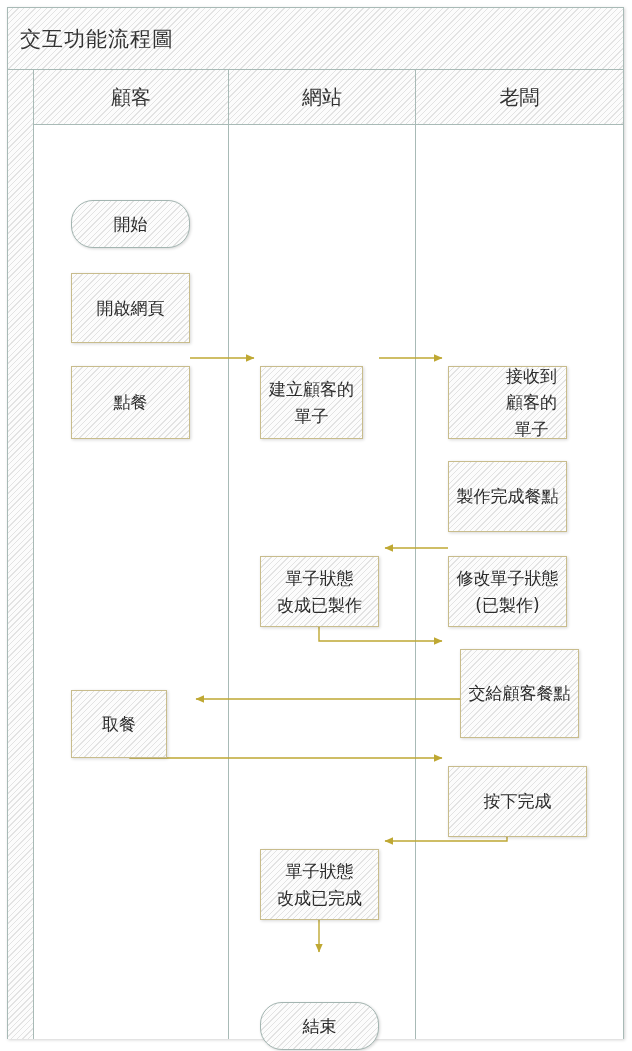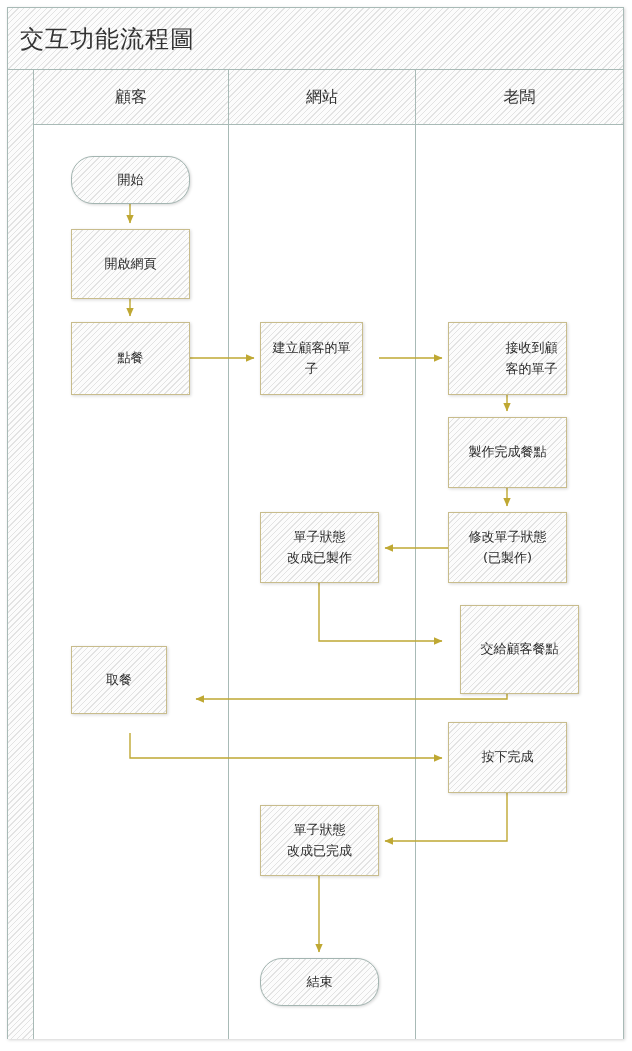--- a/index.html
+++ b/index.html
@@ -30,39 +30,39 @@
   }
 
   
   #pool-title{
     position:absolute;left:0;top:0;width:615px;height:62px;
     box-sizing:border-box;
     border-bottom:1px solid #a8bab6;
     display:flex;align-items:center;
   }
   #pool-title .title-text{
-    font-size:24px;color:#333333;padding-left:12px;letter-spacing:1px;
+    font-size:21px;color:#333333;padding-left:12px;letter-spacing:1px;
     font-weight:400;
   }
 
   
   #pool-strip{
     position:absolute;left:0;top:62px;width:26px;height:969px;
     box-sizing:border-box;
     border-right:1px solid #a8bab6;
   }
 
   
   .lane-header{
     position:absolute;top:62px;height:55px;
     box-sizing:border-box;
     border-right:1px solid #a8bab6;
     border-bottom:1px solid #a8bab6;
     display:flex;align-items:center;justify-content:center;
-    font-size:16px;color:#333333;text-align:center;
+    font-size:20px;color:#333333;text-align:center;
   }
   #lane-head-0{left:26px;width:195px;}
   #lane-head-1{left:221px;width:187px;}
   #lane-head-2{left:408px;width:207px;border-right:none;}
 
   
   .lane-body{
     position:absolute;top:117px;height:914px;
     box-sizing:border-box;
     border-right:1px solid #a8bab6;
@@ -75,22 +75,23 @@
   
   #connectors{
     position:absolute;left:0;top:0;width:632px;height:1051px;
     pointer-events:none;
   }
 
   
   .node{
     position:absolute;box-sizing:border-box;
     display:flex;align-items:center;justify-content:center;
-    text-align:center;font-size:13px;color:#2b2b2b;line-height:1.55;
+    text-align:center;font-size:17px;color:#2b2b2b;line-height:1.55;
     box-shadow:1px 1px 3px rgba(0,0,0,0.16);
+    margin-top:44px;
   }
   .node.process{
     border:1px solid #c8bc8c;
   }
   .node.terminator{
     border:1px solid #a3b5b1;
     border-radius:22px;
   }
   .node .lbl{display:block;white-space:pre-line;padding:0 6px;}
 </style>
@@ -167,21 +168,21 @@
     <div class="node hatch process" style="left: 260px; top: 512px; width: 119px; height: 71px;">
       <span class="lbl">單子狀態
 改成已製作</span>
     </div>
     <div class="node hatch process" style="left: 460px; top: 605px; width: 119px; height: 89px;">
       <span class="lbl">交給顧客餐點</span>
     </div>
     <div class="node hatch process" style="left: 71px; top: 646px; width: 96px; height: 68px;">
       <span class="lbl">取餐</span>
     </div>
-    <div class="node hatch process" style="left: 448px; top: 722px; width: 119px; height: 71px;">
+    <div class="node hatch process" style="left: 448px; top: 722px; width: 139px; height: 71px;">
       <span class="lbl">按下完成</span>
     </div>
     <div class="node hatch process" style="left: 260px; top: 805px; width: 119px; height: 71px;">
       <span class="lbl">單子狀態
 改成已完成</span>
     </div>
     <div class="node hatch terminator" style="left: 260px; top: 958px; width: 119px; height: 48px;">
       <span class="lbl">結束</span>
     </div>
   </div>

